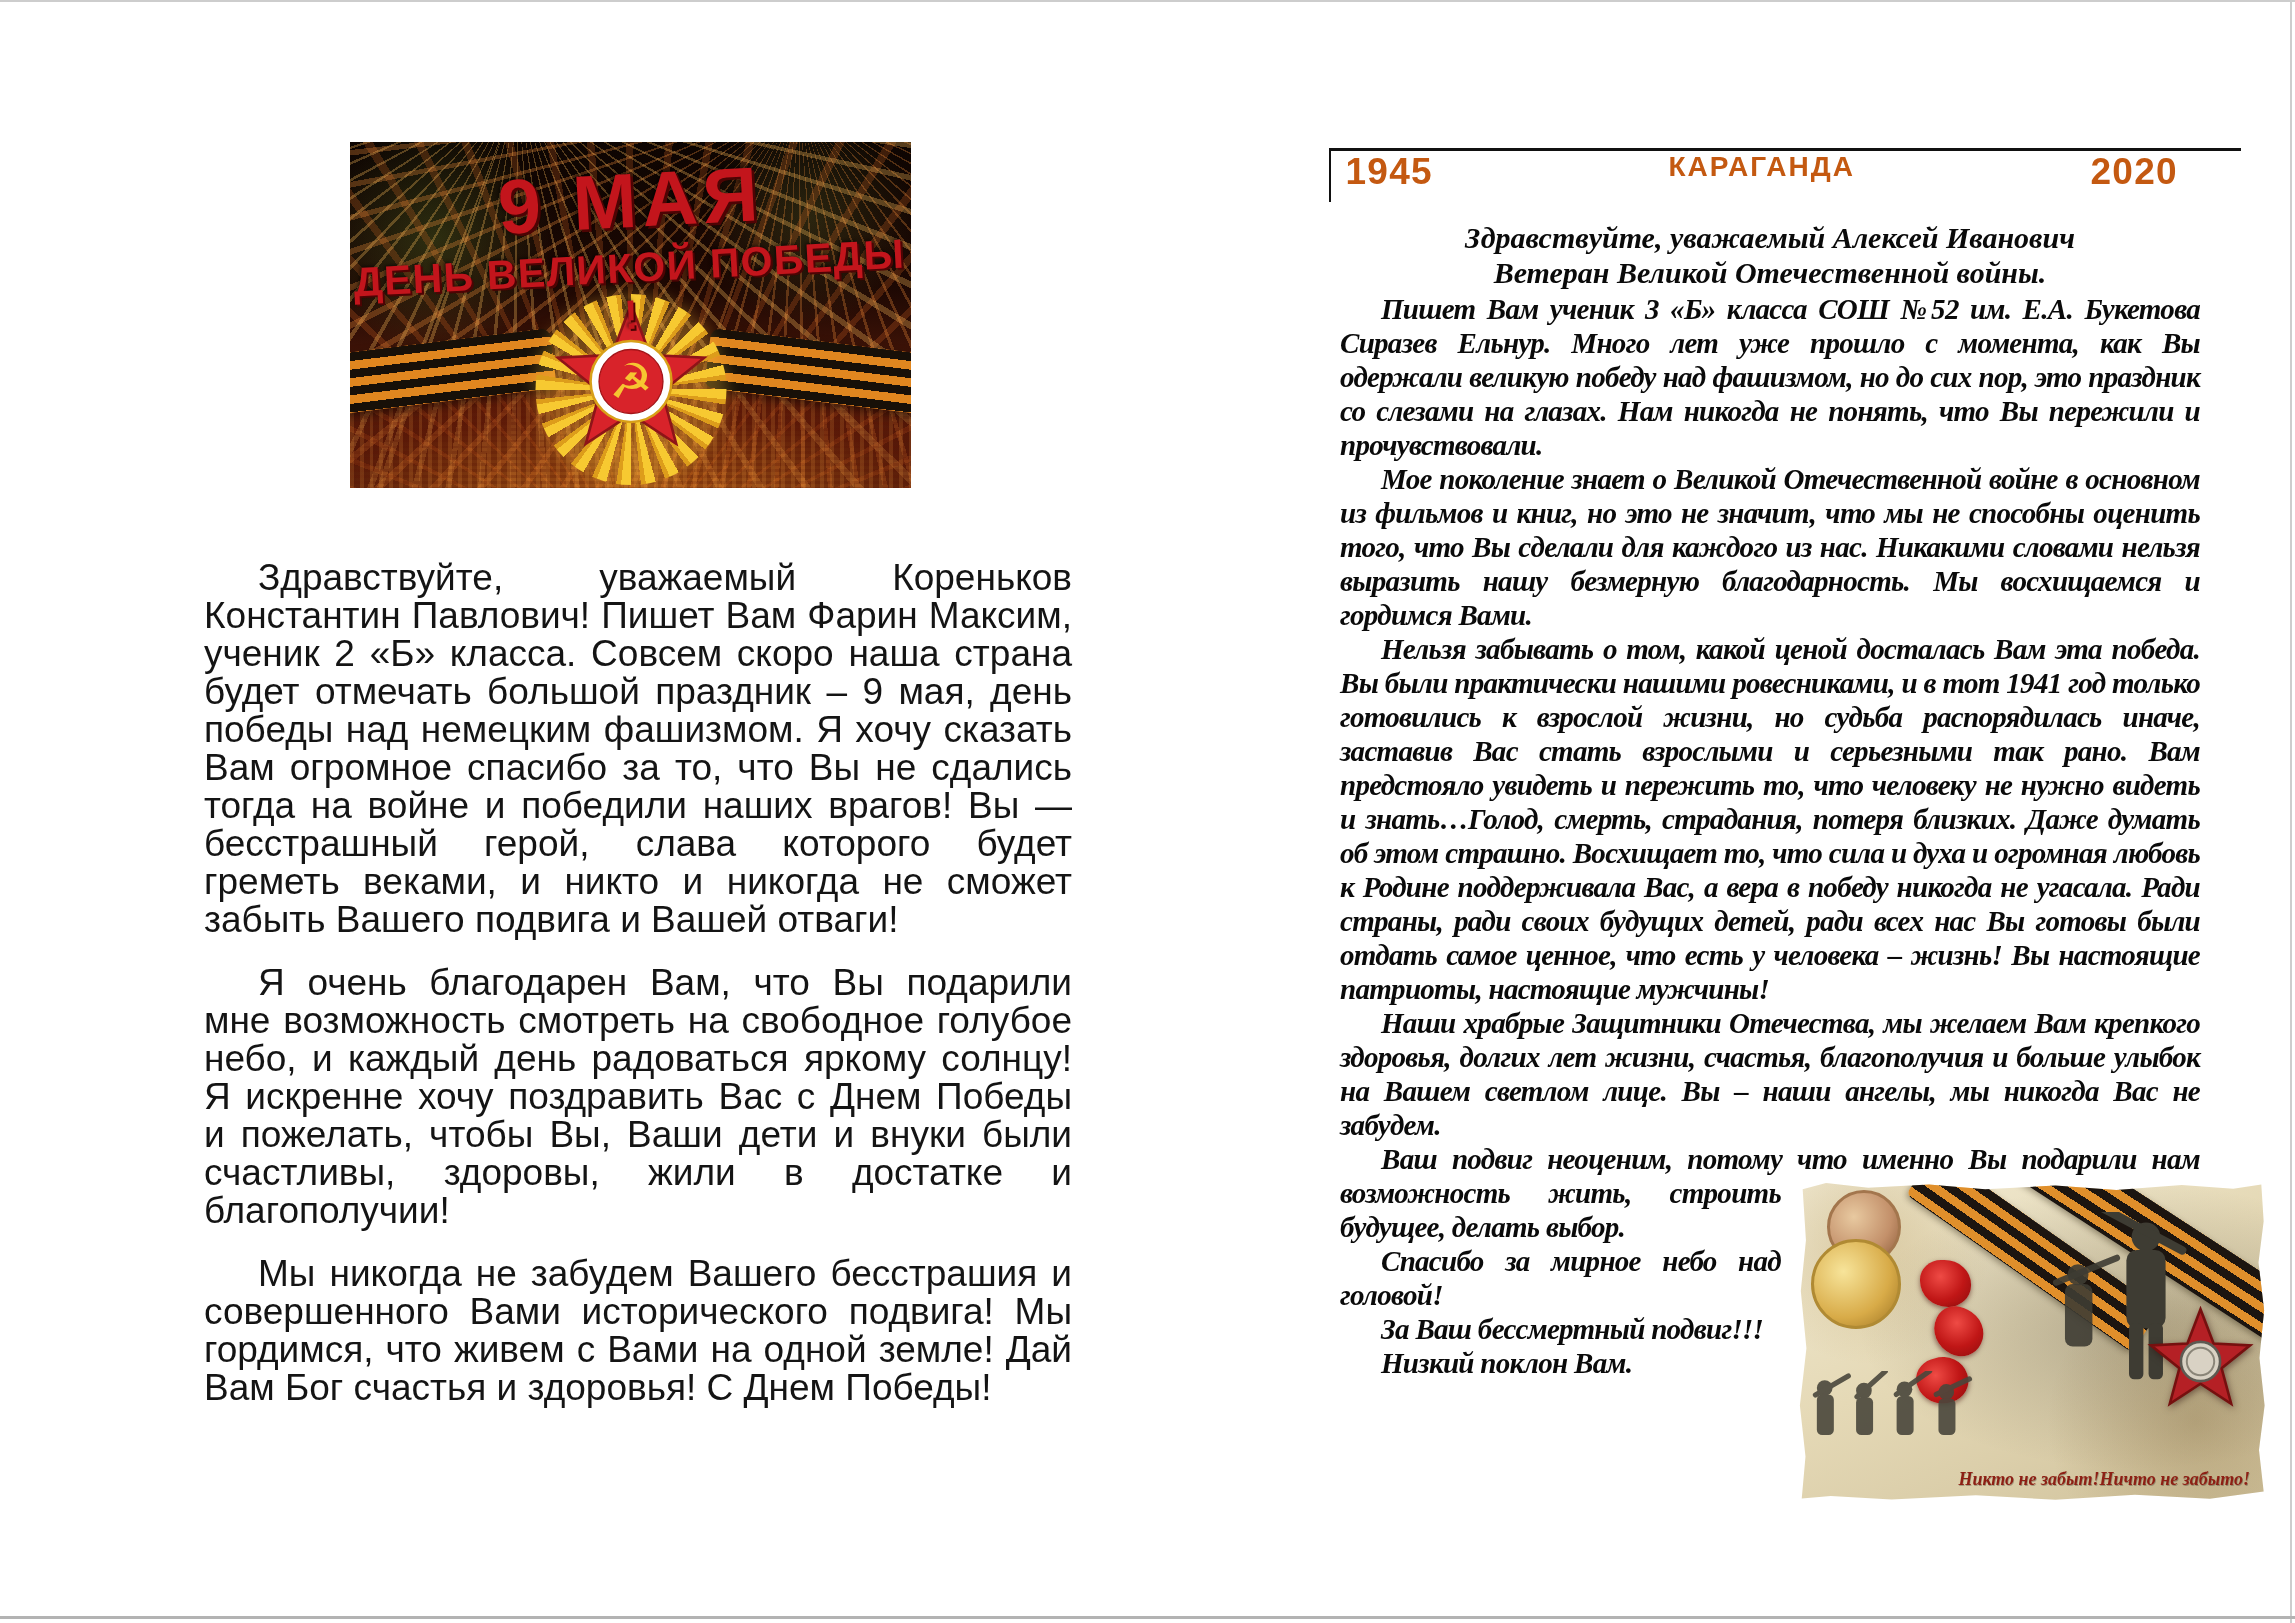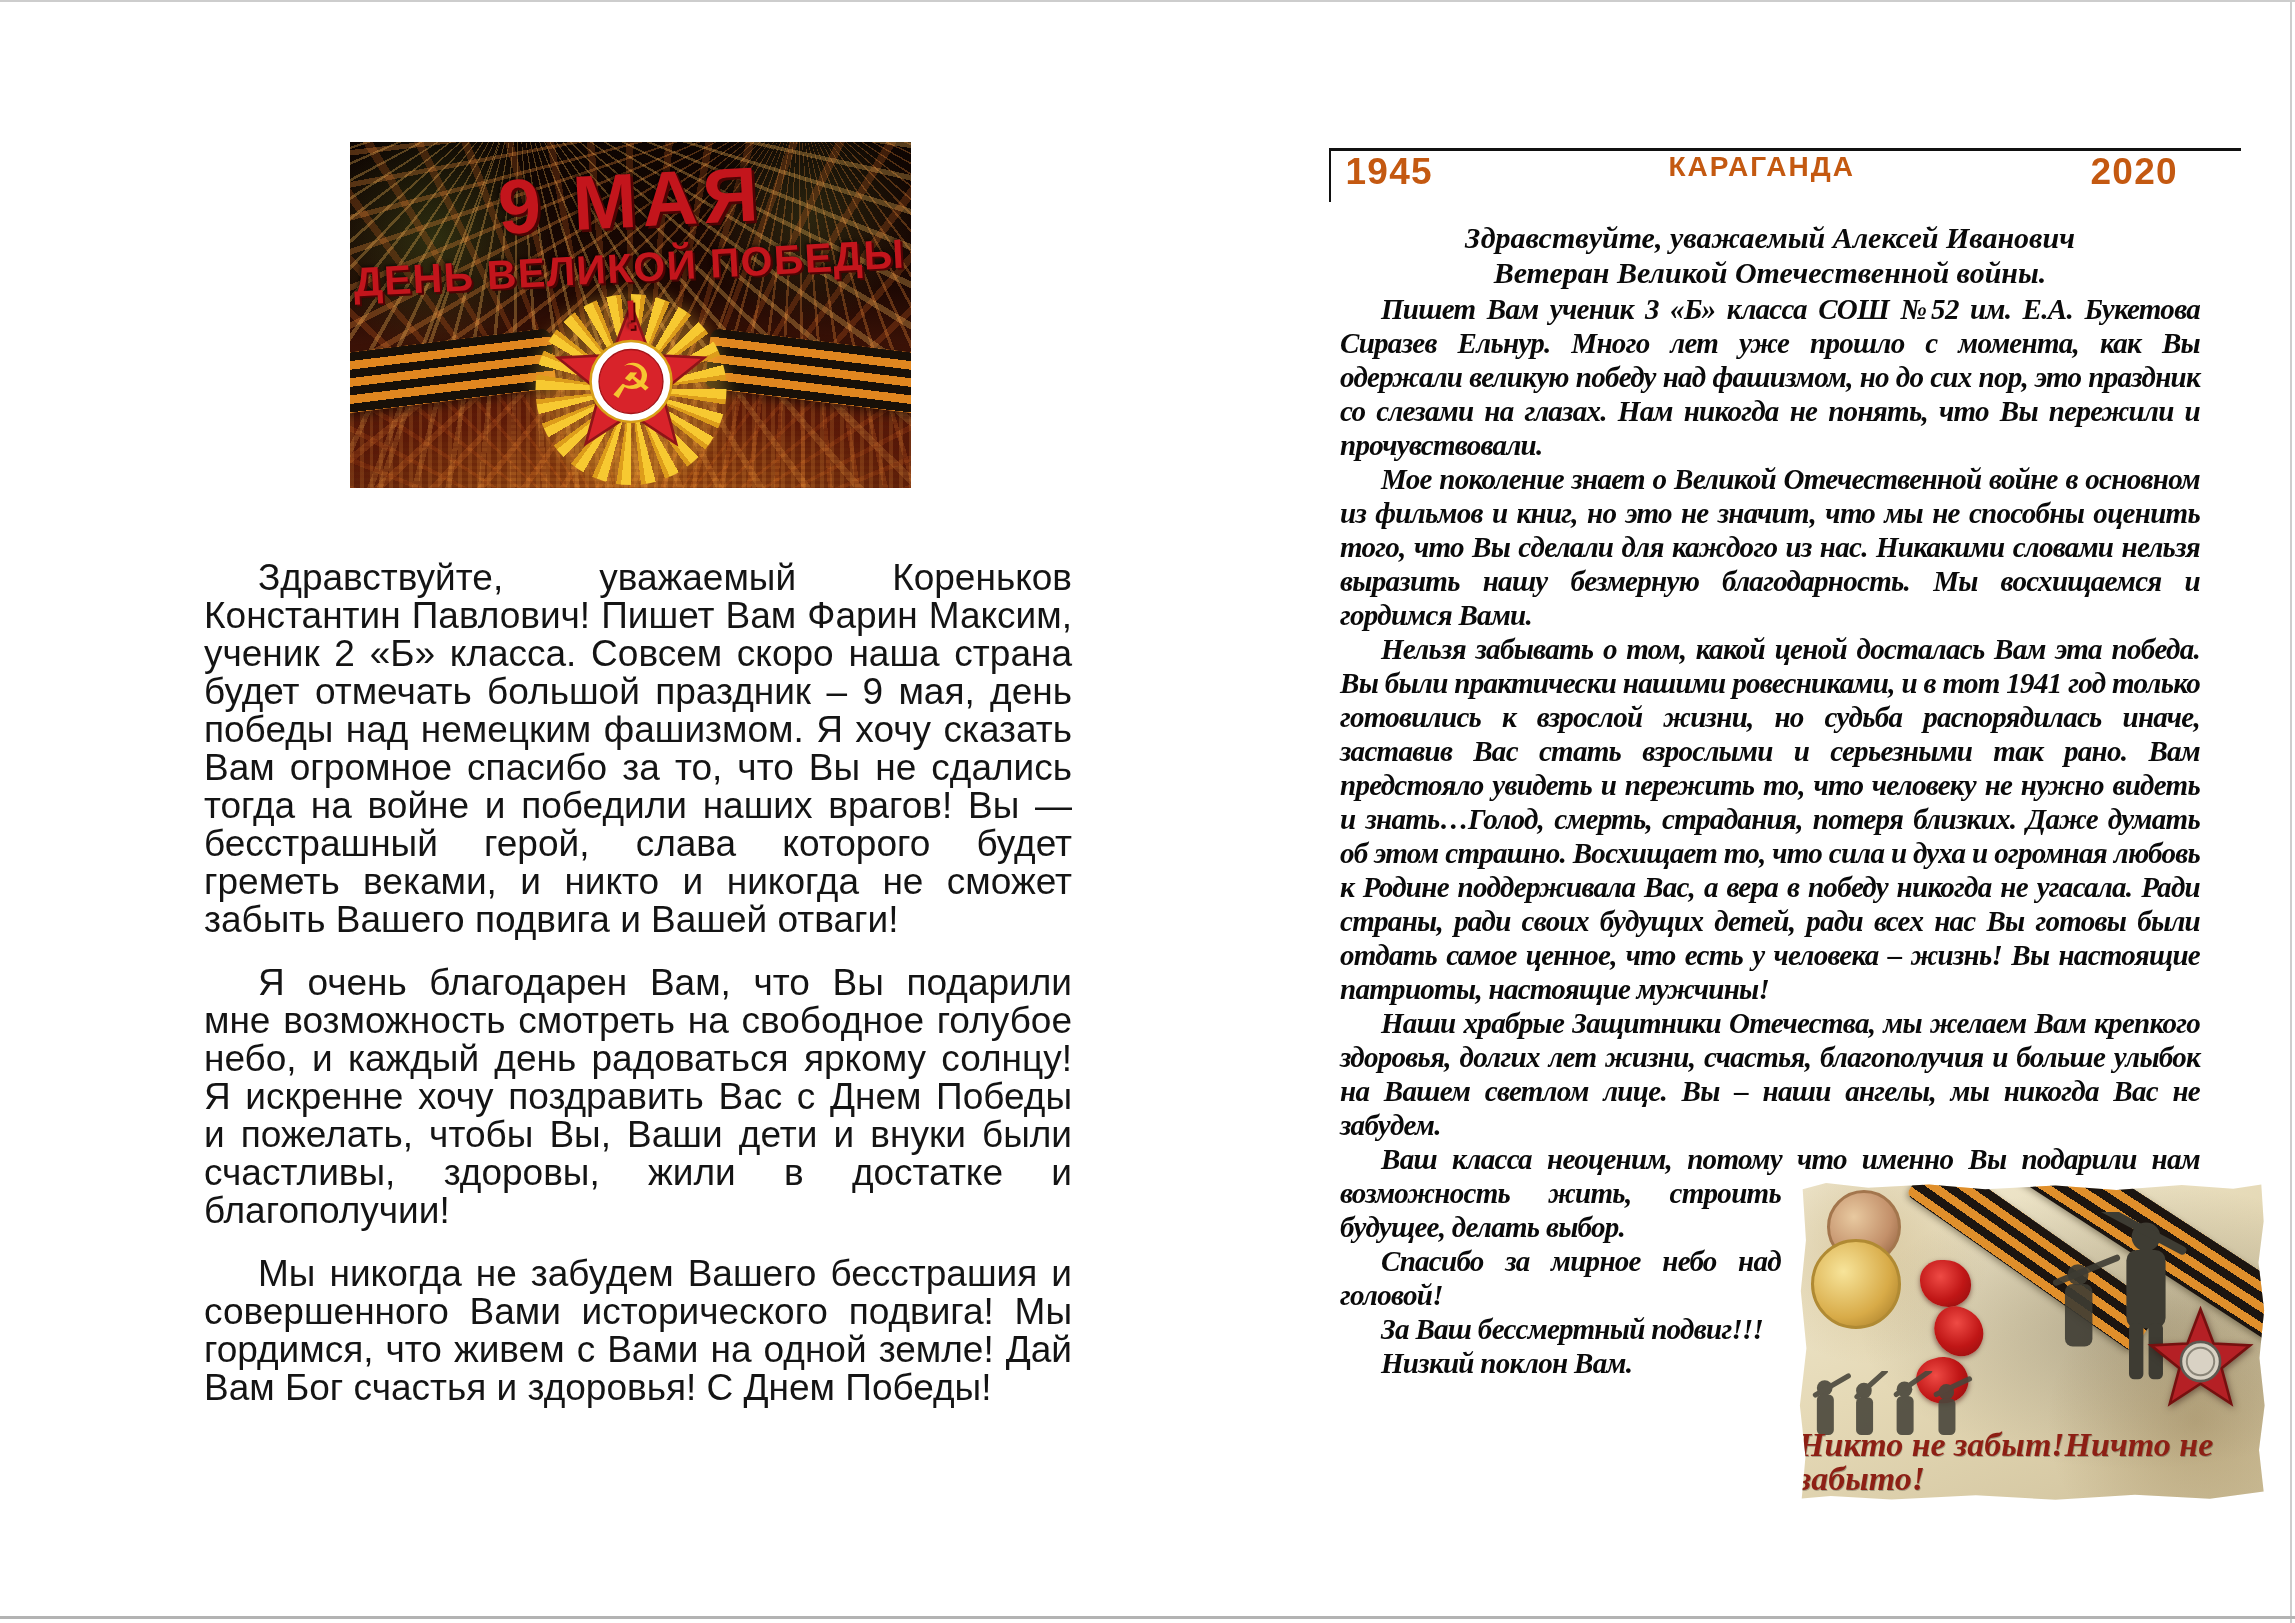--- a/index.html
+++ b/index.html
@@ -70,22 +70,22 @@
   .coin1{left:13px;top:56px;width:84px;height:84px;border:3.9px solid #b08a33;
       background:radial-gradient(circle at 35% 35%, #f7e49a,#d8ab48 60%,#9c7222);}
   .coin2{left:29px;top:6.5px;width:68px;height:68px;border:3.3px solid #a3764d;
       background:radial-gradient(circle at 35% 35%, #e8c9a0,#c3906a 60%,#8a5a38);}
   .flower{position:absolute;width:51px;height:47px;border-radius:46% 58% 50% 62%;
       background:radial-gradient(circle at 40% 35%, #ef4b45,#c01616 55%,#8c0d0d);box-shadow:0 2px 5.2px rgba(60,0,0,.5);}
   .fl1{left:122px;top:77px;} .fl2{left:135px;top:125px;transform:rotate(25deg);} .fl3{left:119px;top:174px;transform:rotate(-18deg);}
   .soldiers-big{position:absolute;right:39px;top:29px;}
   .soldiers-row{position:absolute;left:10.5px;bottom:51px;}
   .redstar{position:absolute;right:10.5px;top:123px;filter:drop-shadow(1.3px 2.6px 3.9px rgba(40,10,5,.5));}
-  .collage-caption{position:absolute;left:0;right:16px;bottom:5.2px;text-align:left;
-      font-family:"Liberation Serif",serif;font-style:italic;font-weight:bold;font-size:34px;
+  .collage-caption{position:absolute;left:0;right:16px;bottom:5.2px;text-align:right;
+      font-family:"Liberation Serif",serif;font-style:italic;font-weight:bold;font-size:18px;
       color:var(--caption-red,#8d1f14);text-shadow:0.7px 0.7px 0 rgba(0,0,0,.25);}
 
   
   .left-body{position:absolute;left:204px;top:559px;width:868px;font-size:37px;line-height:38px;
       text-align:justify;color:#141414;}
   .left-body p{margin:0 0 25px 0;text-indent:54px;}
 </style>
 </head>
 <body>
 
@@ -182,20 +182,20 @@
             <svg width="111" height="111" viewBox="-85 -85 170 170">
               <polygon points="0,-80 20,-27.5 76,-24.7 32.3,10.5 47,64.7 0,34 -47,64.7 -32.3,10.5 -76,-24.7 -20,-27.5" fill="#b52025" stroke="#76100f" stroke-width="4"></polygon>
               <circle r="30" fill="#d9d2c4" stroke="#5d5a52" stroke-width="4"></circle>
               <circle r="21" fill="none" stroke="#8a8578" stroke-width="3"></circle>
             </svg>
           </div>
           <div class="collage-caption">Никто не забыт!Ничто не забыто!</div>
         </div>
       </div>
 
-      <p>Ваш класса неоценим, потому что именно Вы подарили нам возможность жить, строить будущее, делать выбор.</p>
+      <p>Ваш подвиг неоценим, потому что именно Вы подарили нам возможность жить, строить будущее, делать выбор.</p>
       <p>Спасибо за мирное небо над головой!</p>
       <p>За Ваш бессмертный подвиг!!!</p>
       <p>Низкий поклон Вам.</p>
     </div>
   </section>
 </div>
 
 
 </body></html>

